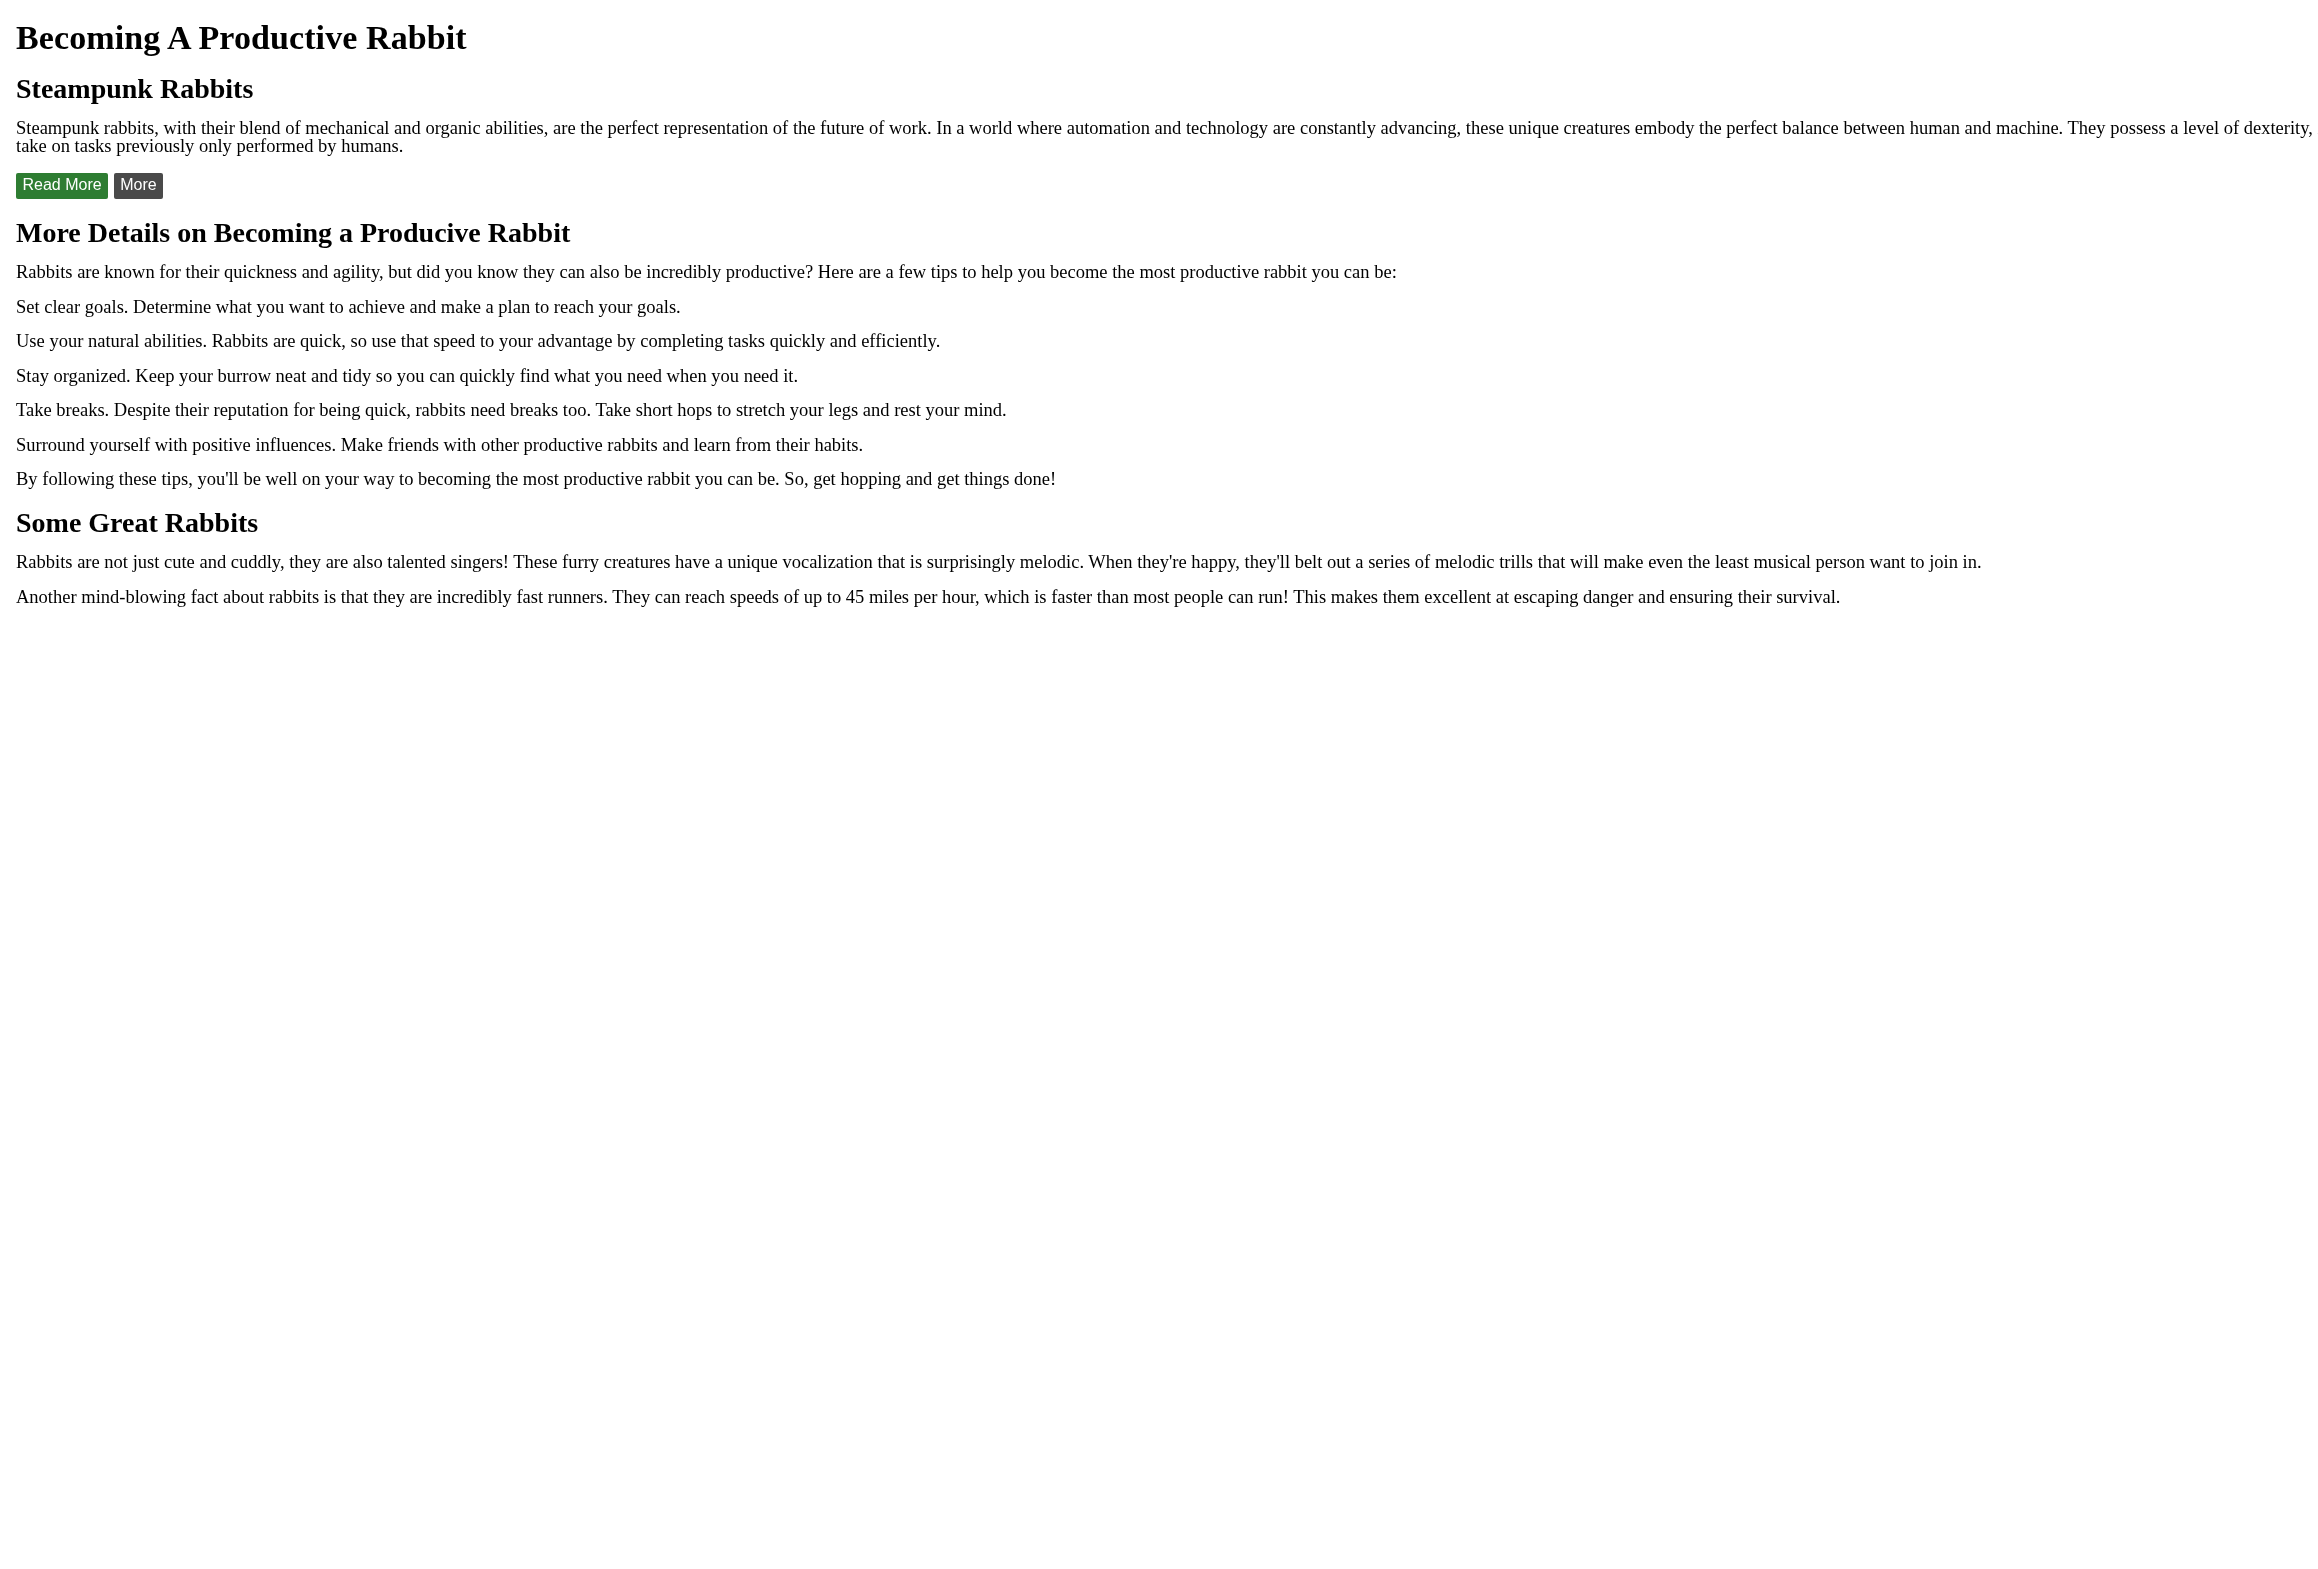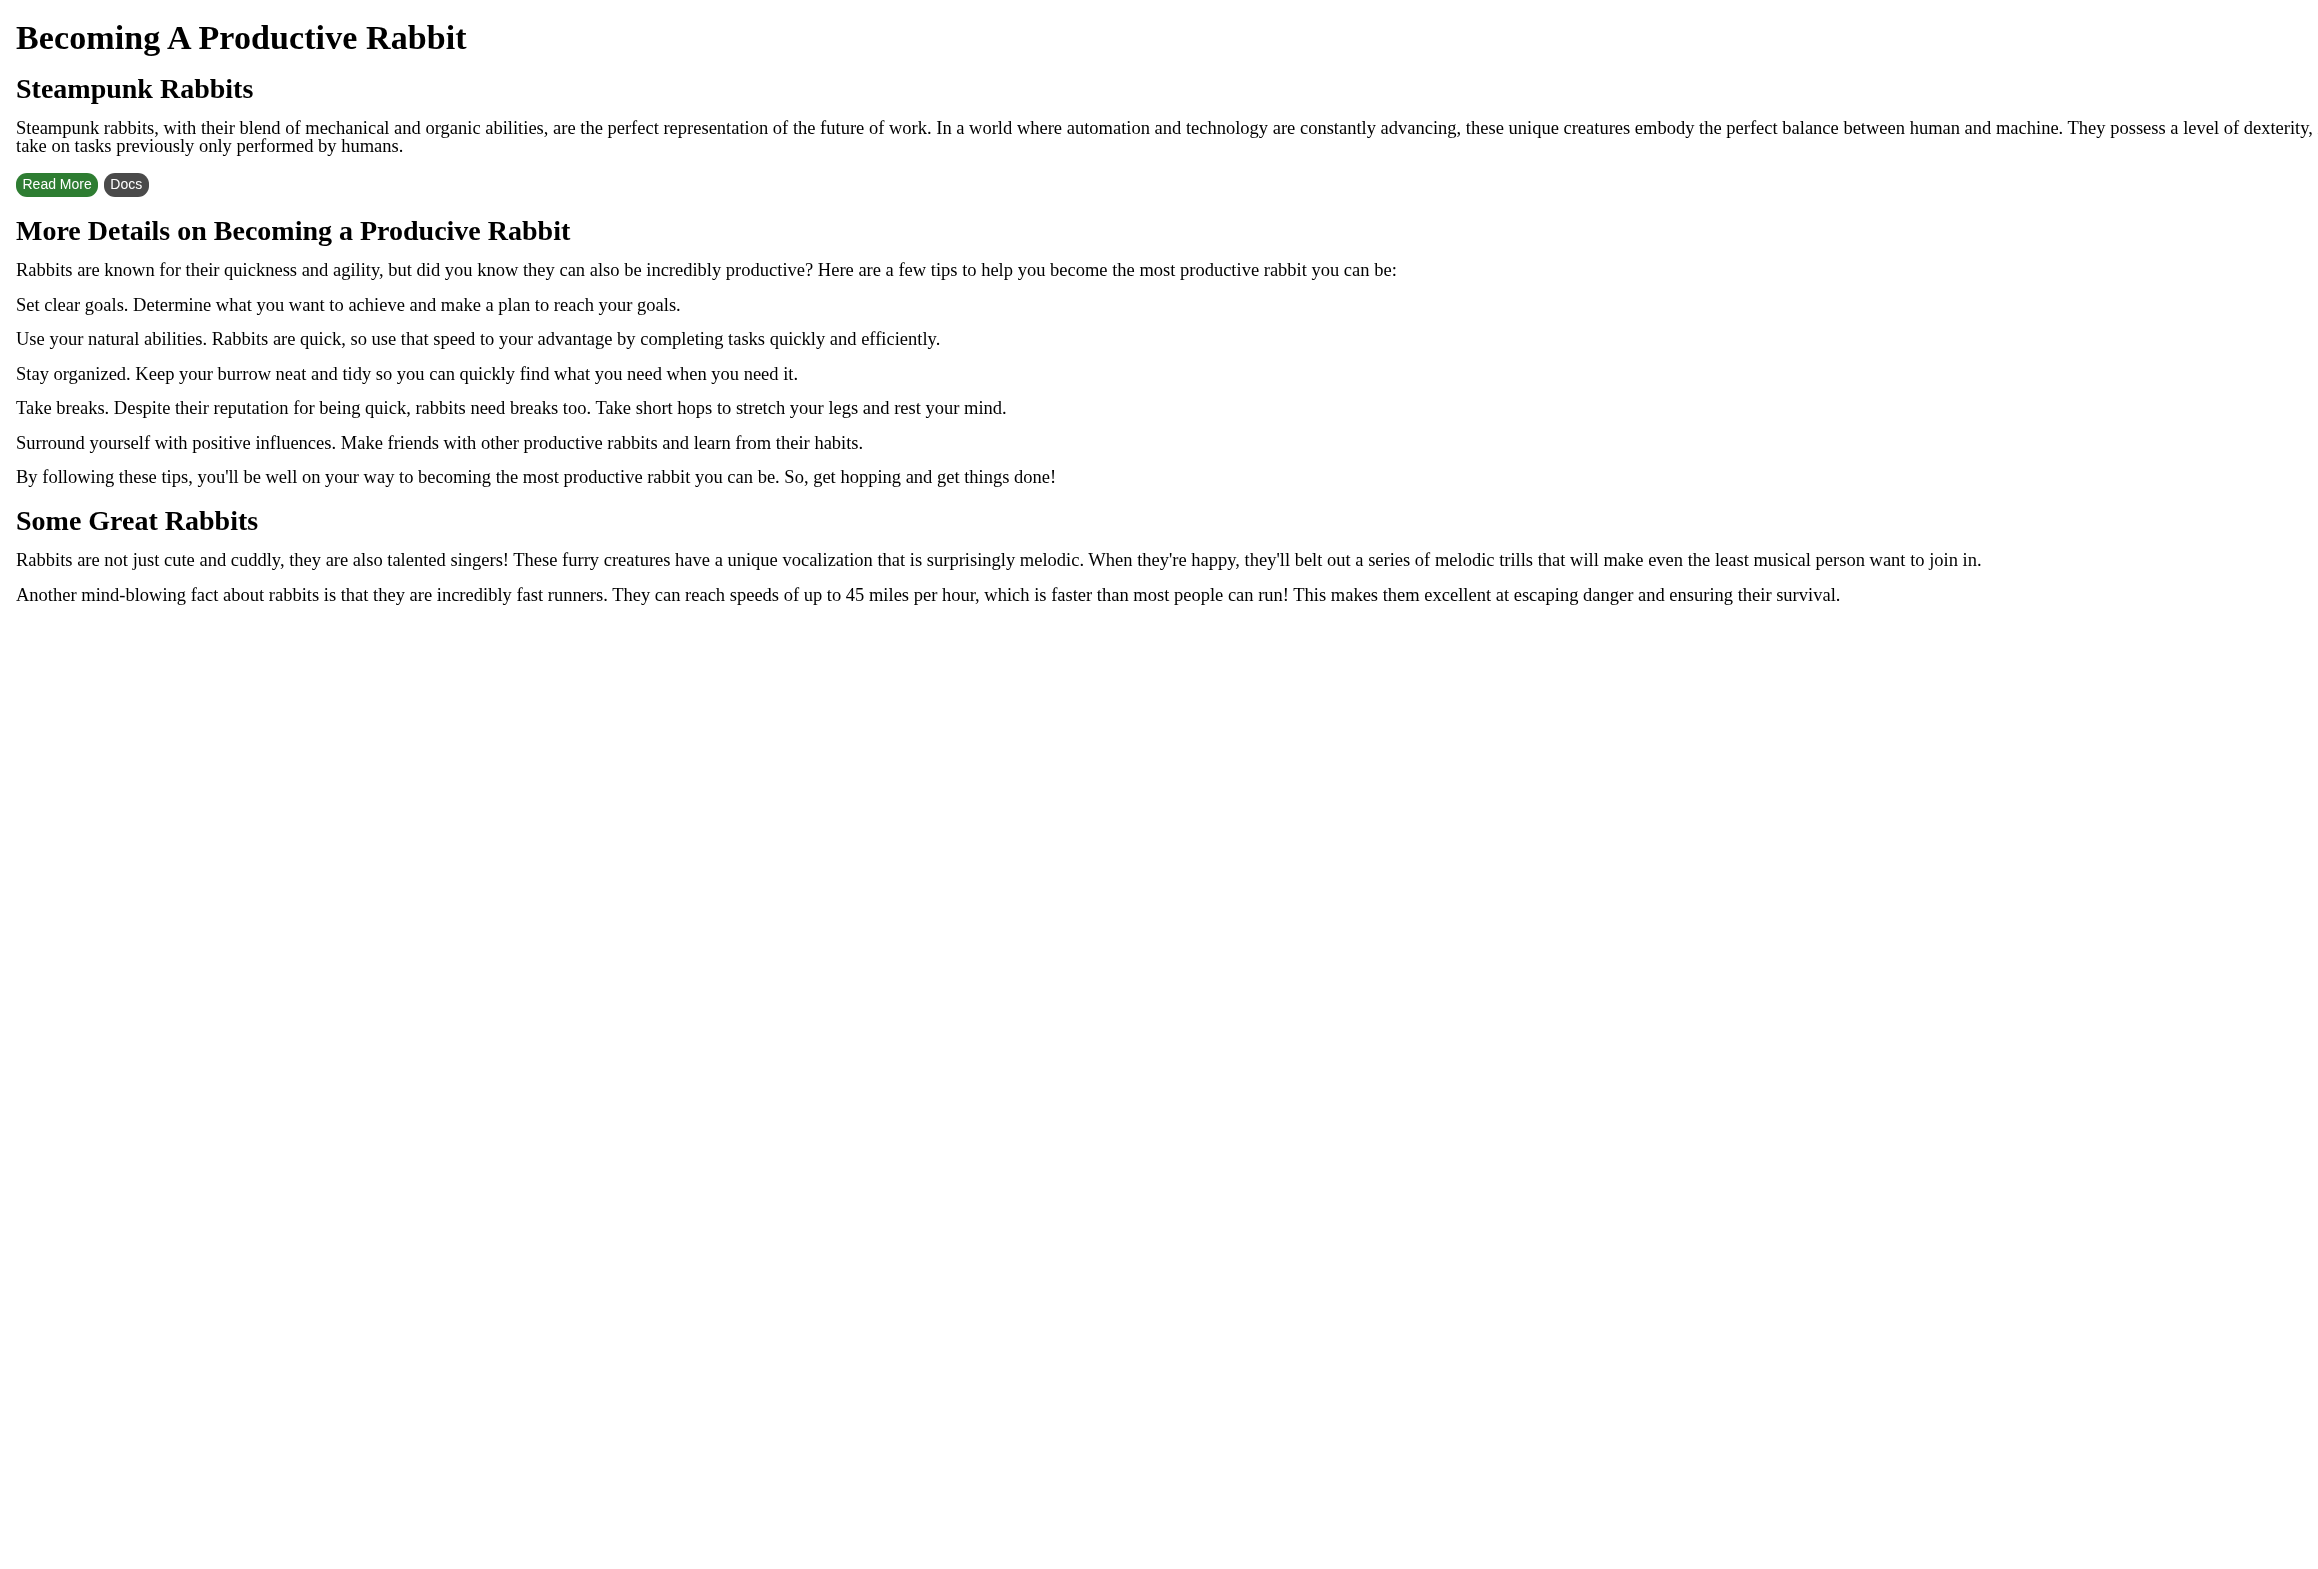--- a/index.html
+++ b/index.html
@@ -43,25 +43,25 @@
   }
   .button-row {
     margin: 14px 0 16.7px 0;
     display: flex;
     align-items: center;
     gap: 5.6px;
   }
   .btn {
     display: inline-block;
     font-family: "Liberation Sans", sans-serif;
-    font-size: 14px;
+    font-size: 16px;
     line-height: 1;
     padding: 4.6px 6.5px 5.6px 6.5px;
     border: none;
-    border-radius: 11px;
+    border-radius: 2px;
     color: #ffffff;
     cursor: pointer;
     white-space: nowrap;
   }
   .btn-primary {
     background: #2e7d32;
   }
   .btn-secondary {
     background: #4a4a4a;
   }
@@ -70,21 +70,21 @@
 <body>
 
 <div class="page">
 
   <h1 class="doc-title">Becoming A Productive Rabbit</h1>
 
   <h2 class="section-title">Steampunk Rabbits</h2>
   <p class="para">Steampunk rabbits, with their blend of mechanical and organic abilities, are the perfect representation of the future of work. In a world where automation and technology are constantly advancing, these unique creatures embody the perfect balance between human and machine. They possess a level of dexterity, intelligence, and problem-solving skills that allow them to take on tasks previously only performed by humans.</p>
   <div class="button-row">
     <button class="btn btn-primary">Read More</button>
-    <button class="btn btn-secondary">Docs</button>
+    <button class="btn btn-secondary">More</button>
   </div>
 
   <h2 class="section-title">More Details on Becoming a Producive Rabbit</h2>
   <p class="para tight">Rabbits are known for their quickness and agility, but did you know they can also be incredibly productive? Here are a few tips to help you become the most productive rabbit you can be:</p>
   <p class="para tight">Set clear goals. Determine what you want to achieve and make a plan to reach your goals.</p>
   <p class="para tight">Use your natural abilities. Rabbits are quick, so use that speed to your advantage by completing tasks quickly and efficiently.</p>
   <p class="para tight">Stay organized. Keep your burrow neat and tidy so you can quickly find what you need when you need it.</p>
   <p class="para tight">Take breaks. Despite their reputation for being quick, rabbits need breaks too. Take short hops to stretch your legs and rest your mind.</p>
   <p class="para tight">Surround yourself with positive influences. Make friends with other productive rabbits and learn from their habits.</p>
   <p class="para tight">By following these tips, you'll be well on your way to becoming the most productive rabbit you can be. So, get hopping and get things done!</p>

